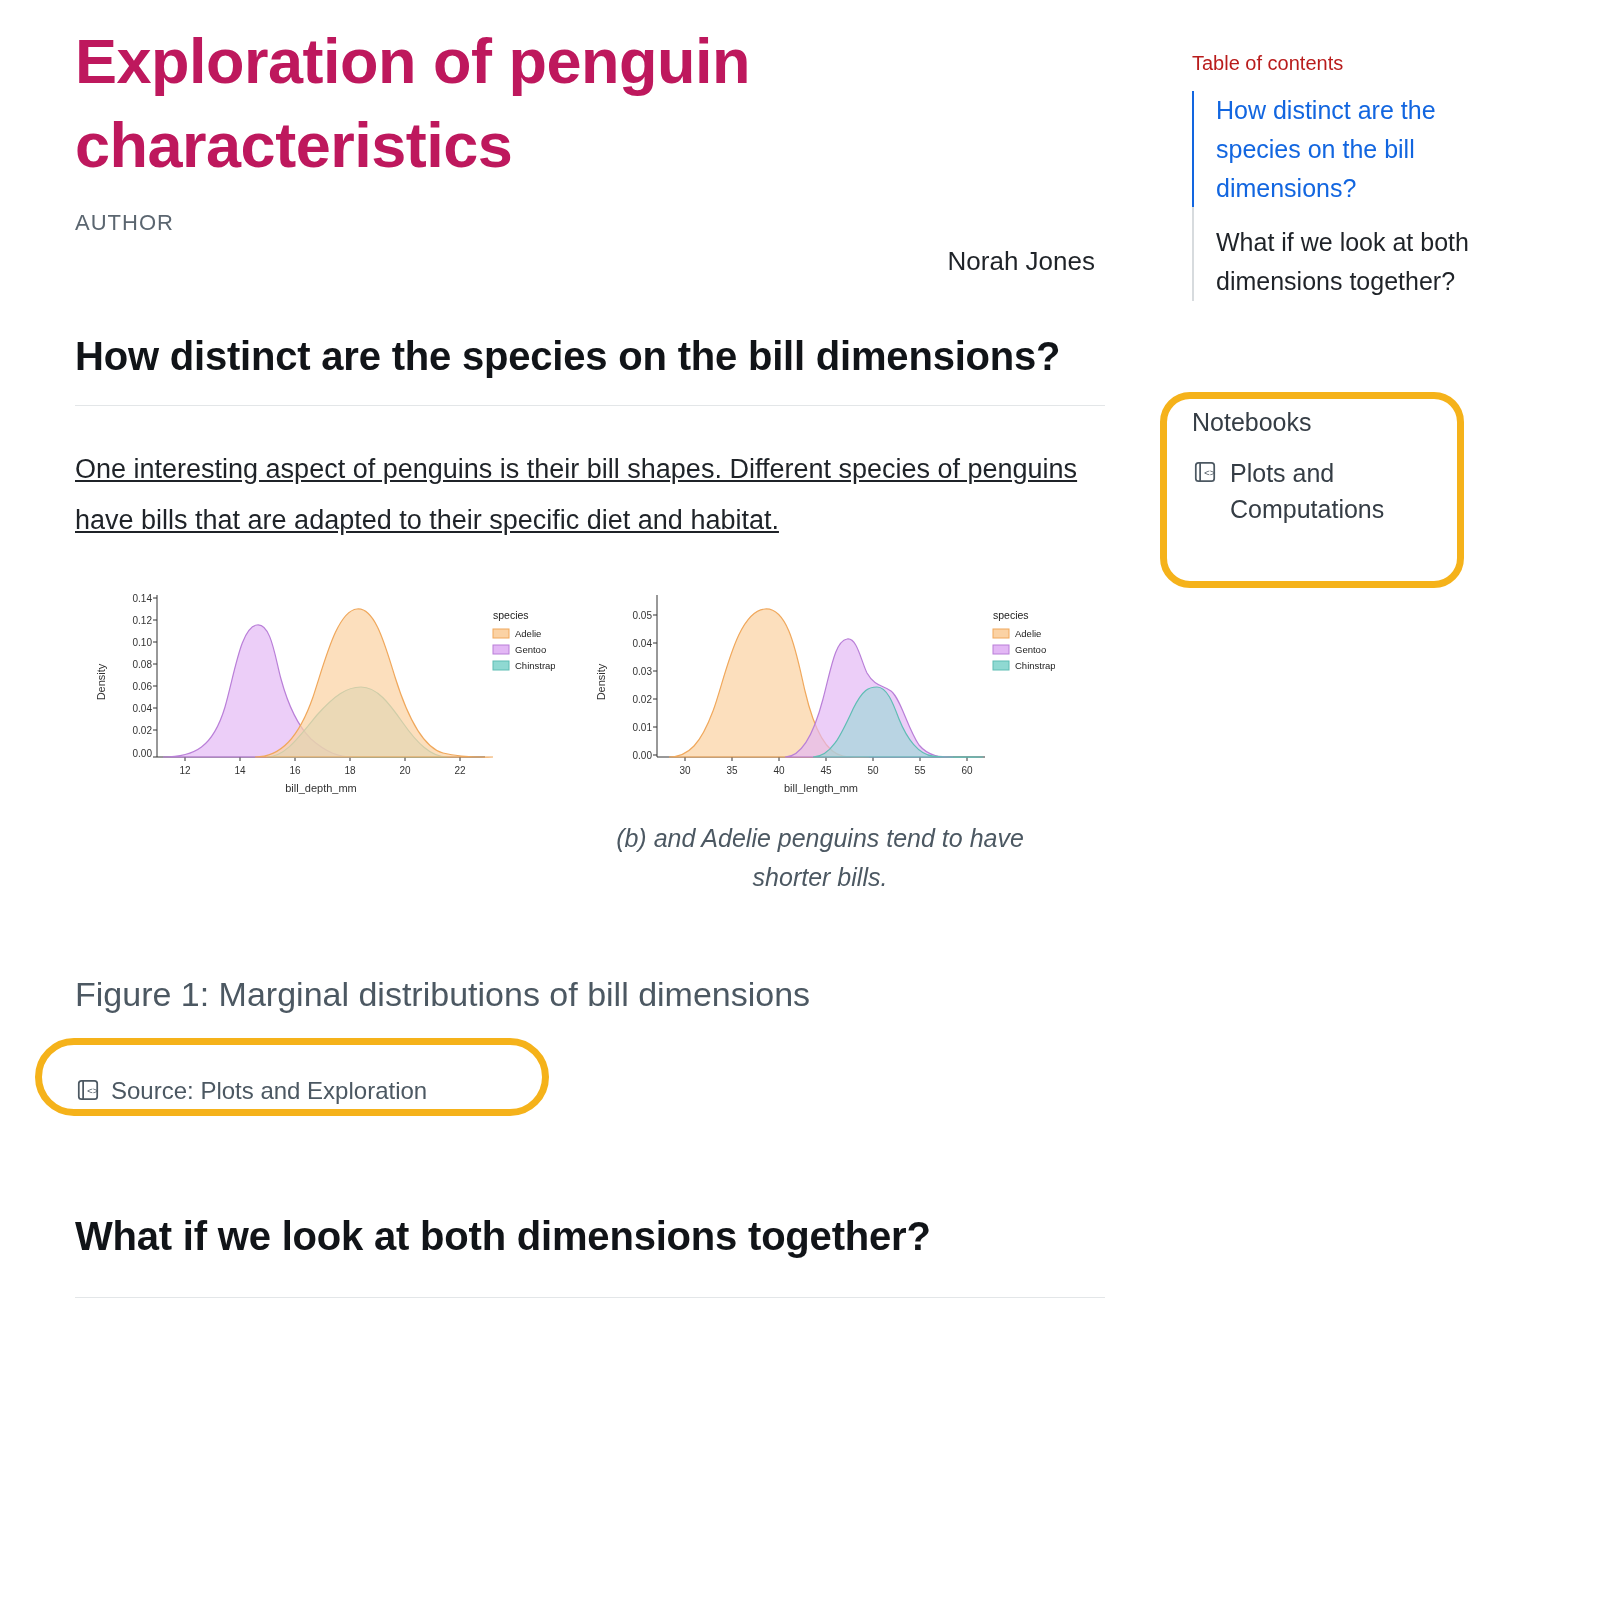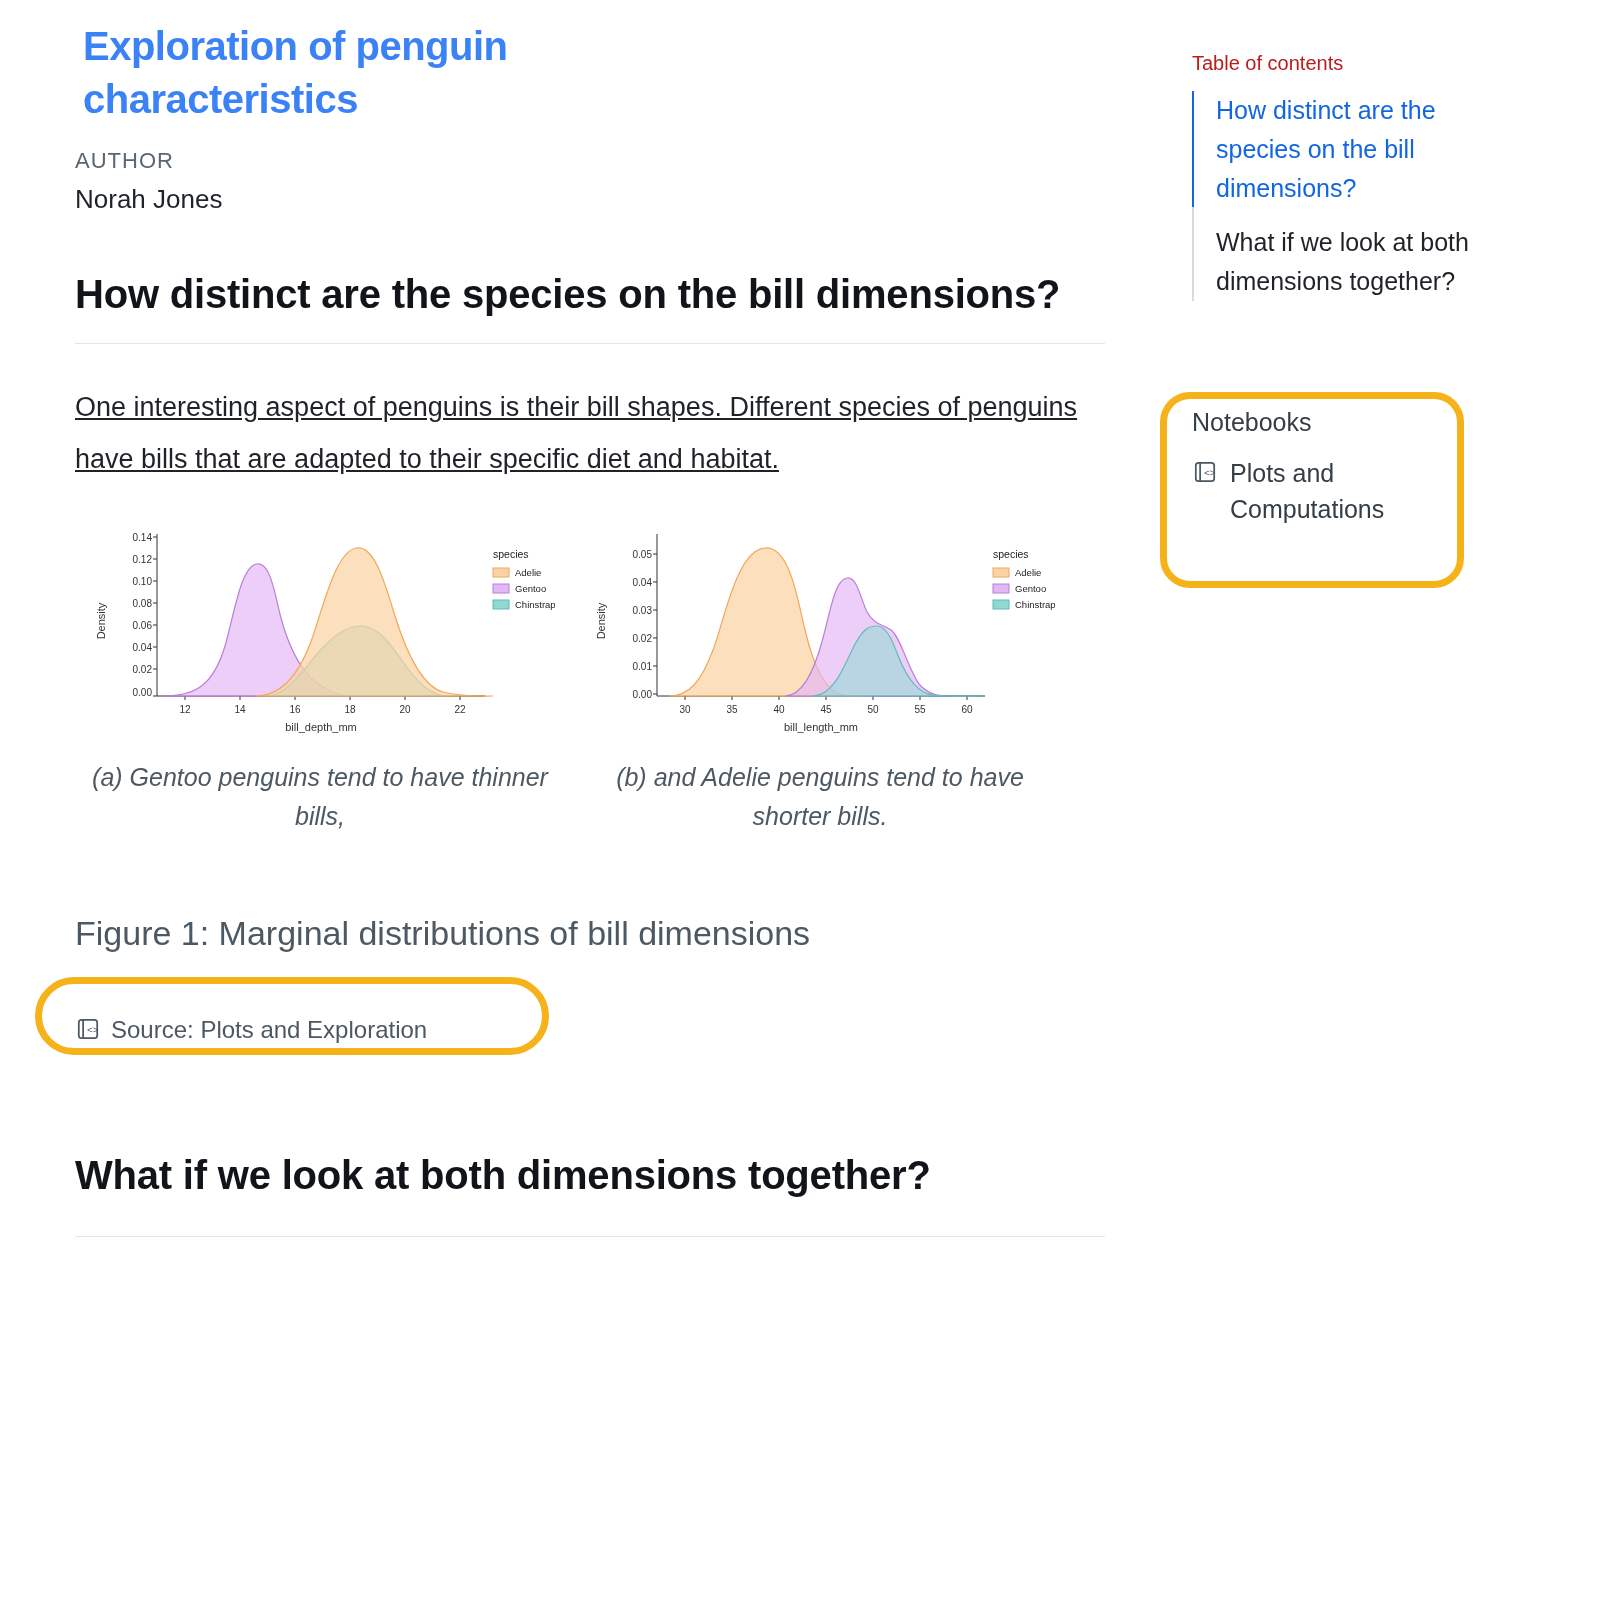--- a/index.html
+++ b/index.html
@@ -17,39 +17,40 @@
     background: #ffffff;
   }
   
   .main {
     position: absolute;
     left: 75px;
     top: 20px;
     width: 1020px;
   }
   .doc-title {
-    font-size: 40px;
+    font-size: 63px;
     line-height: 1.33;
     font-weight: 700;
     letter-spacing: -0.5px;
-    margin: 0 0 22px 8px;
-    color: #3b82f6;
+    margin: 0 0 22px 0;
+    color: #be185d;
     max-width: 700px;
   }
   .author-label {
     font-size: 22px;
     letter-spacing: 1px;
     color: #5b6670;
     margin: 0 0 10px 0;
     text-transform: uppercase;
   }
   .author-name {
     font-size: 26px;
     color: #1f2328;
     margin: 0 0 52px 0;
+    text-align: right;
   }
   h2.section {
     font-size: 40px;
     line-height: 1.35;
     font-weight: 700;
     margin: 0 0 22px 0;
     color: #111418;
     letter-spacing: -0.2px;
   }
   .rule {
@@ -286,21 +287,20 @@
 
             <text class="legend-title" x="408" y="32" font-family="Liberation Sans, sans-serif">species</text>
             <rect x="408" y="42" width="16" height="9" fill="#fbd2a4" stroke="#f0a85c" stroke-width="1"></rect>
             <text class="legend-text" x="430" y="50" font-family="Liberation Sans, sans-serif">Adelie</text>
             <rect x="408" y="58" width="16" height="9" fill="#e3b7f5" stroke="#b97fd8" stroke-width="1"></rect>
             <text class="legend-text" x="430" y="66" font-family="Liberation Sans, sans-serif">Gentoo</text>
             <rect x="408" y="74" width="16" height="9" fill="#8fd9d2" stroke="#5fbdb4" stroke-width="1"></rect>
             <text class="legend-text" x="430" y="82" font-family="Liberation Sans, sans-serif">Chinstrap</text>
           </svg>
         </div>
-        <div class="subcap">(a) Gentoo penguins tend to have thinner bills,</div>
       </div>
 
       <div class="subfig">
         <div class="plot-box">
           <svg width="470" height="210" viewBox="0 0 470 210">
             <line x1="72" y1="8" x2="72" y2="170" stroke="#333" stroke-width="1"></line>
             <line x1="72" y1="170" x2="400" y2="170" stroke="#333" stroke-width="1"></line>
             <g class="tick-text" text-anchor="end" font-family="Liberation Sans, sans-serif">
               <text x="67" y="32">0.05</text>
               <text x="67" y="60">0.04</text>

